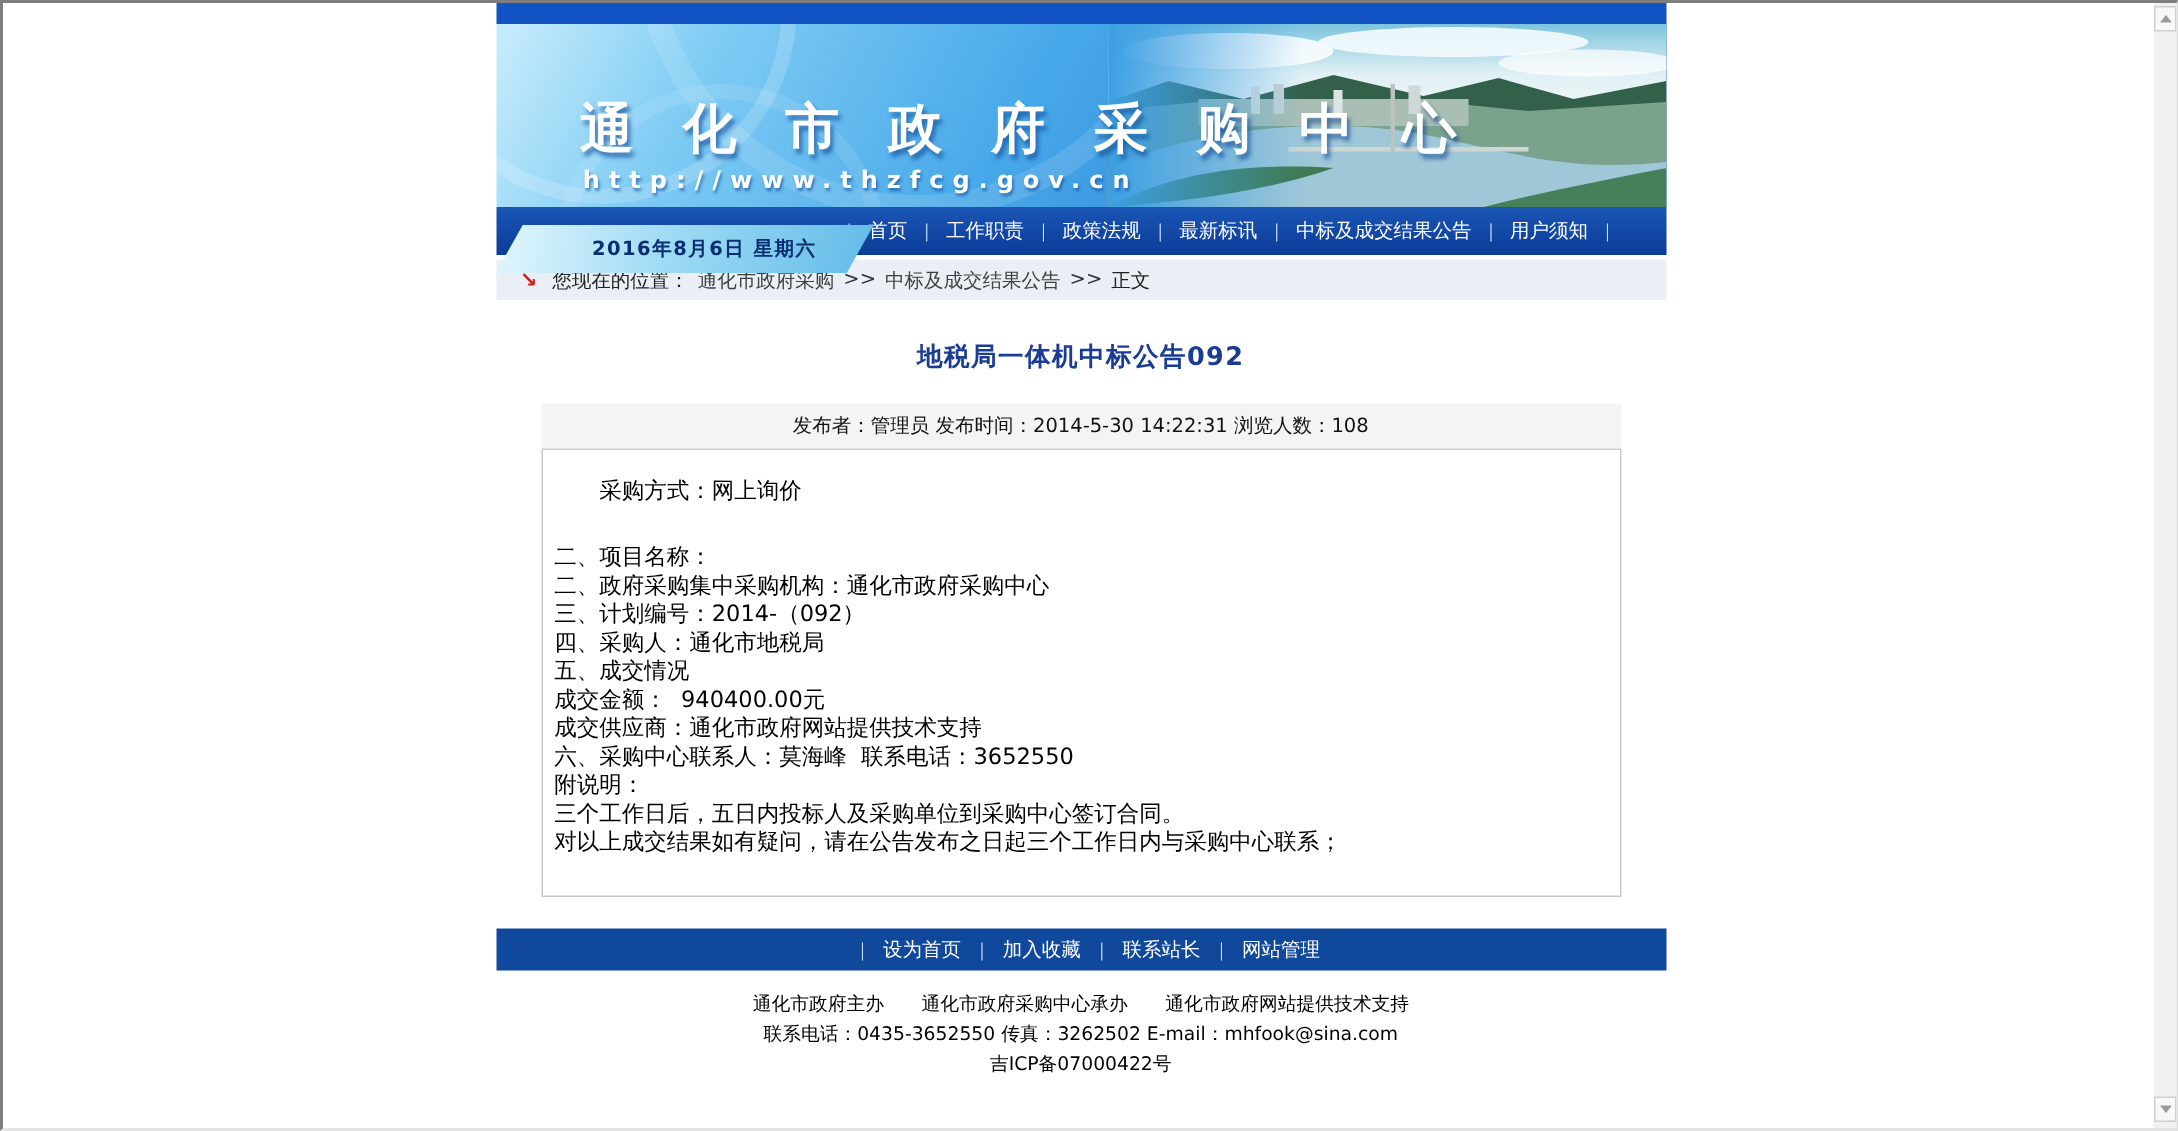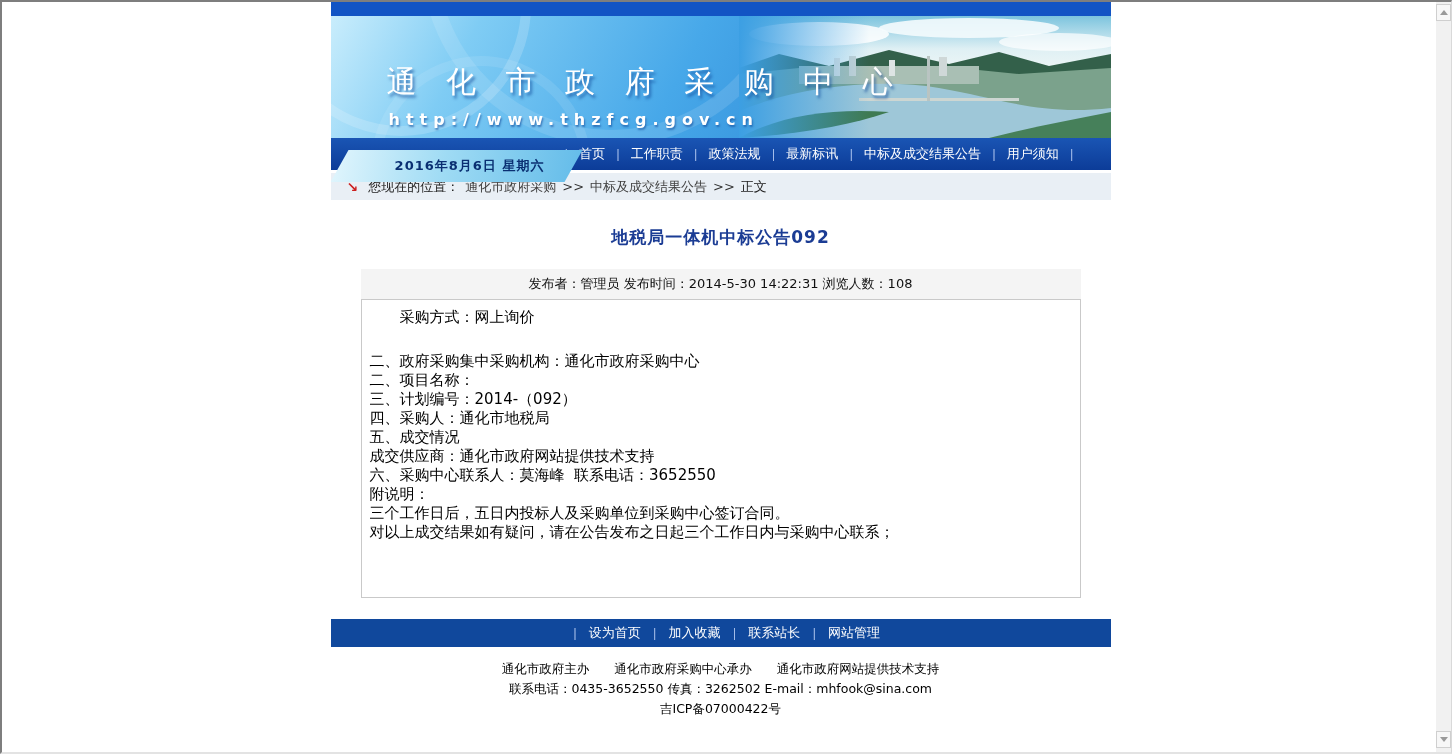--- a/index.html
+++ b/index.html
@@ -22,22 +22,22 @@
   .tri-down{ width:0; height:0; border-left:4px solid transparent; border-right:4px solid transparent; border-top:5px solid #9a9a9a; }
 
   
   .topbar{ height:14px; background:#1254c4; }
   .banner{ height:122px; position:relative; overflow:hidden;
     background:linear-gradient(118deg,#c9edfc 0%,#7fccf4 18%,#47a8e9 45%,#2b85d4 75%,#1b63b8 100%); }
   .swirl{ position:absolute; border-radius:50%; border:10px solid rgba(255,255,255,0.18); }
   .swirl.a{ width:260px; height:260px; left:-60px; top:-140px; }
   .swirl.b{ width:380px; height:380px; left:90px; top:-250px; border-width:16px; border-color:rgba(255,255,255,0.12); }
   .swirl.c{ width:220px; height:220px; left:40px; top:40px; border-color:rgba(255,255,255,0.10); }
-  .banner-title{ position:absolute; left:56px; top:46px; color:#fff; font-weight:normal;
-    font-size:30px; letter-spacing:10px; text-shadow:2px 3px 3px rgba(16,70,150,.65); white-space:nowrap; }
+  .banner-title{ position:absolute; left:56px; top:46px; color:#fff; font-weight:bold;
+    font-size:36px; letter-spacing:10px; text-shadow:2px 3px 3px rgba(16,70,150,.65); white-space:nowrap; }
   .banner-url{ position:absolute; left:58px; top:94px; color:#fff; font-weight:bold;
     font-size:16px; letter-spacing:6px; text-shadow:1px 2px 2px rgba(16,70,150,.6); white-space:nowrap; }
   .banner-photo{ position:absolute; right:0; top:0; width:372px; height:100%; }
 
   .navbar{ height:32px; background:linear-gradient(#1a55b4,#0c3c98); position:relative; display:flex; align-items:center; }
   .dateband{ position:absolute; left:0; top:12px; width:252px; height:100%;
     background:linear-gradient(100deg,#e2f6fd 0%,#9fdbf4 45%,#62bbe9 100%);
     clip-path:polygon(18px 0, 100% 0, calc(100% - 18px) 100%, 0 100%);
     display:flex; align-items:center; justify-content:center; }
   .dateband span{ color:#0a2f72; font-size:13px; font-weight:bold; letter-spacing:1px; padding-left:26px; }
@@ -49,21 +49,21 @@
   .crumbwrap{ margin-top:3px; height:27px; background:#e9eff5; display:flex; align-items:center; font-size:13px; color:#222; }
   .crumb-arrow{ color:#cc1f1f; font-weight:bold; font-size:14px; margin:0 10px 0 16px; }
   .crumbwrap a{ color:#404040; text-decoration:none; cursor:pointer; }
   .crumbwrap .csep{ margin:0 6px; color:#333; }
   .crumb-prefix{ margin-right:6px; }
 
   
   .article-title{ margin-top:26px; text-align:center; color:#1b3c94; font-size:17px; font-weight:bold; letter-spacing:1px; }
   .meta-bar{ width:720px; margin:20px auto 0; height:30px; background:#f4f4f4;
     display:flex; align-items:center; justify-content:center; font-size:13px; color:#111; }
-  .content-box{ width:720px; margin:0 auto; border:1px solid #c9c9c9; min-height:299px; padding:8px 8px; background:#fff; }
+  .content-box{ width:720px; margin:0 auto; border:1px solid #c9c9c9; min-height:299px; padding:18px 8px; background:#fff; }
   .article-line{ font-size:15px; line-height:19px; color:#000; white-space:pre-wrap; }
   .article-line.indent{ padding-left:30px; margin-bottom:6px; }
   .article-line.blank{ height:19px; }
 
   
   .footbar{ margin-top:21px; height:28px; background:#10489c; display:flex; align-items:center; justify-content:center; }
   .footbar .sep{ color:#cfe0ff; font-size:12px; margin:0 8px; }
   .footbar a{ color:#fff; font-size:13px; text-decoration:none; cursor:pointer; }
   .footnotes{ margin-top:12px; text-align:center; }
   .footnotes div{ font-size:12.5px; color:#000; line-height:20px; white-space:pre-wrap; }
@@ -148,25 +148,26 @@
 
       <h1 class="article-title">地税局一体机中标公告092</h1>
 
       <div class="meta-bar">
         <span>发布者：管理员 发布时间：2014-5-30 14:22:31 浏览人数：108</span>
       </div>
 
       <div class="content-box">
         <div class="article-line indent">采购方式：网上询价</div>
         <div class="article-line blank"></div>
+        <div class="article-line">二、项目名称：</div>
         <div class="article-line">二、政府采购集中采购机构：通化市政府采购中心</div>
-        <div class="article-line">二、项目名称：</div>
         <div class="article-line">三、计划编号：2014-（092）</div>
         <div class="article-line">四、采购人：通化市地税局</div>
         <div class="article-line">五、成交情况</div>
+        <div class="article-line">成交金额：  940400.00元</div>
         <div class="article-line">成交供应商：通化市政府网站提供技术支持</div>
         <div class="article-line">六、采购中心联系人：莫海峰  联系电话：3652550</div>
         <div class="article-line">附说明：</div>
         <div class="article-line">三个工作日后，五日内投标人及采购单位到采购中心签订合同。</div>
         <div class="article-line">对以上成交结果如有疑问，请在公告发布之日起三个工作日内与采购中心联系；</div>
       </div>
 
       <div class="footbar">
         <span class="sep">｜</span>
         <a>设为首页</a>

